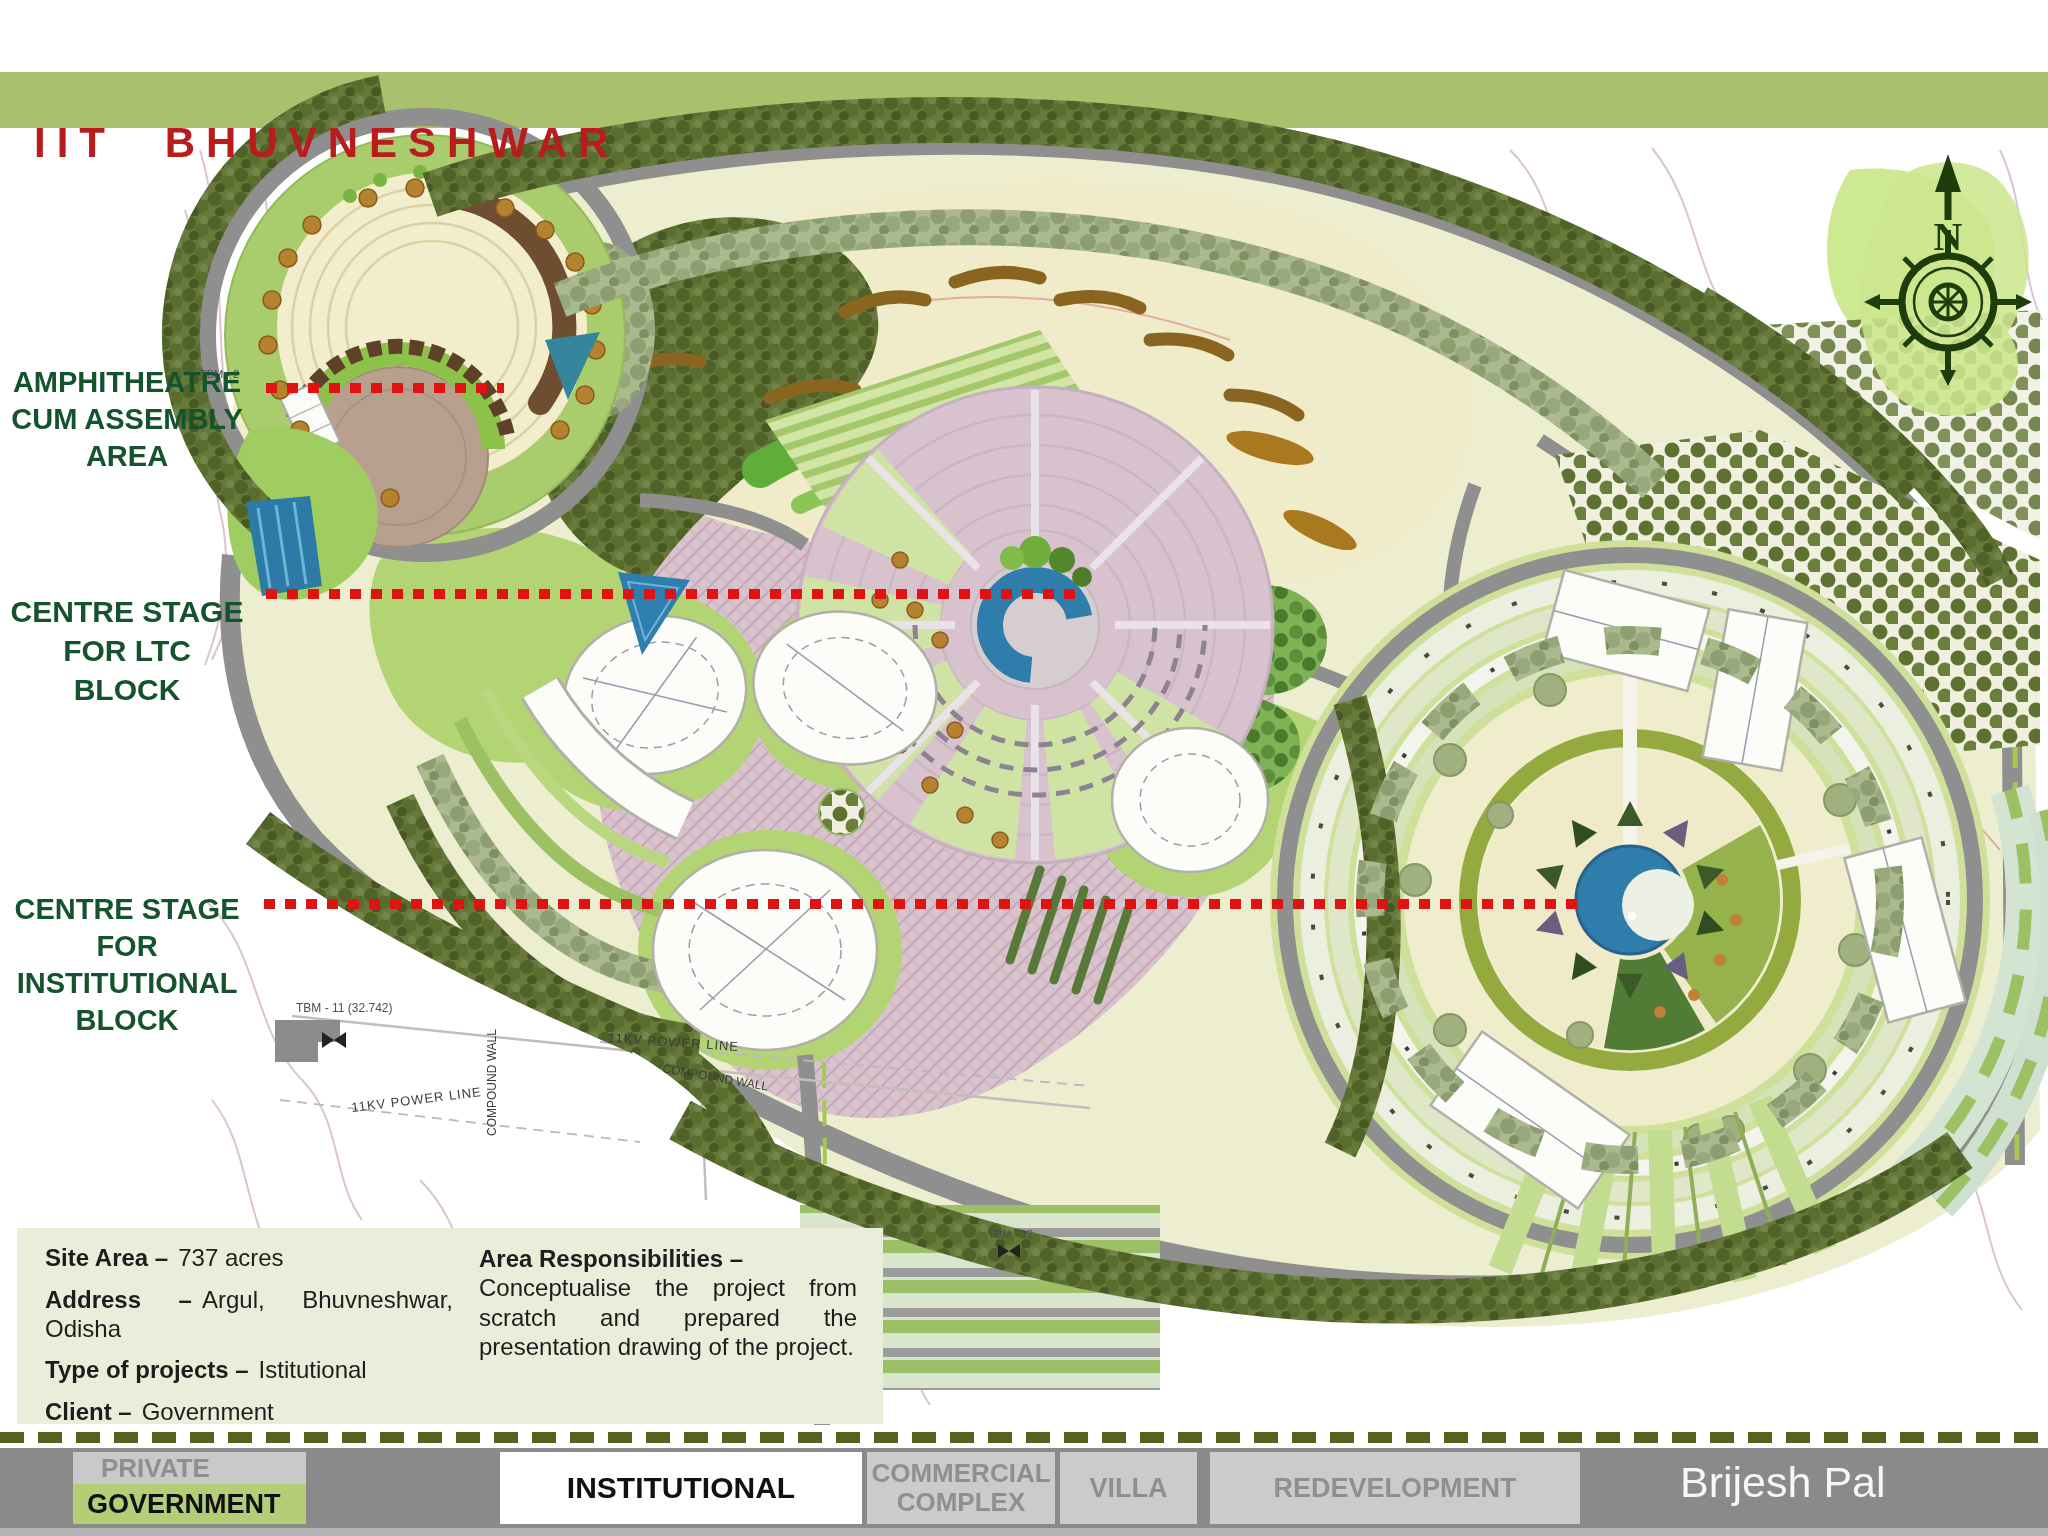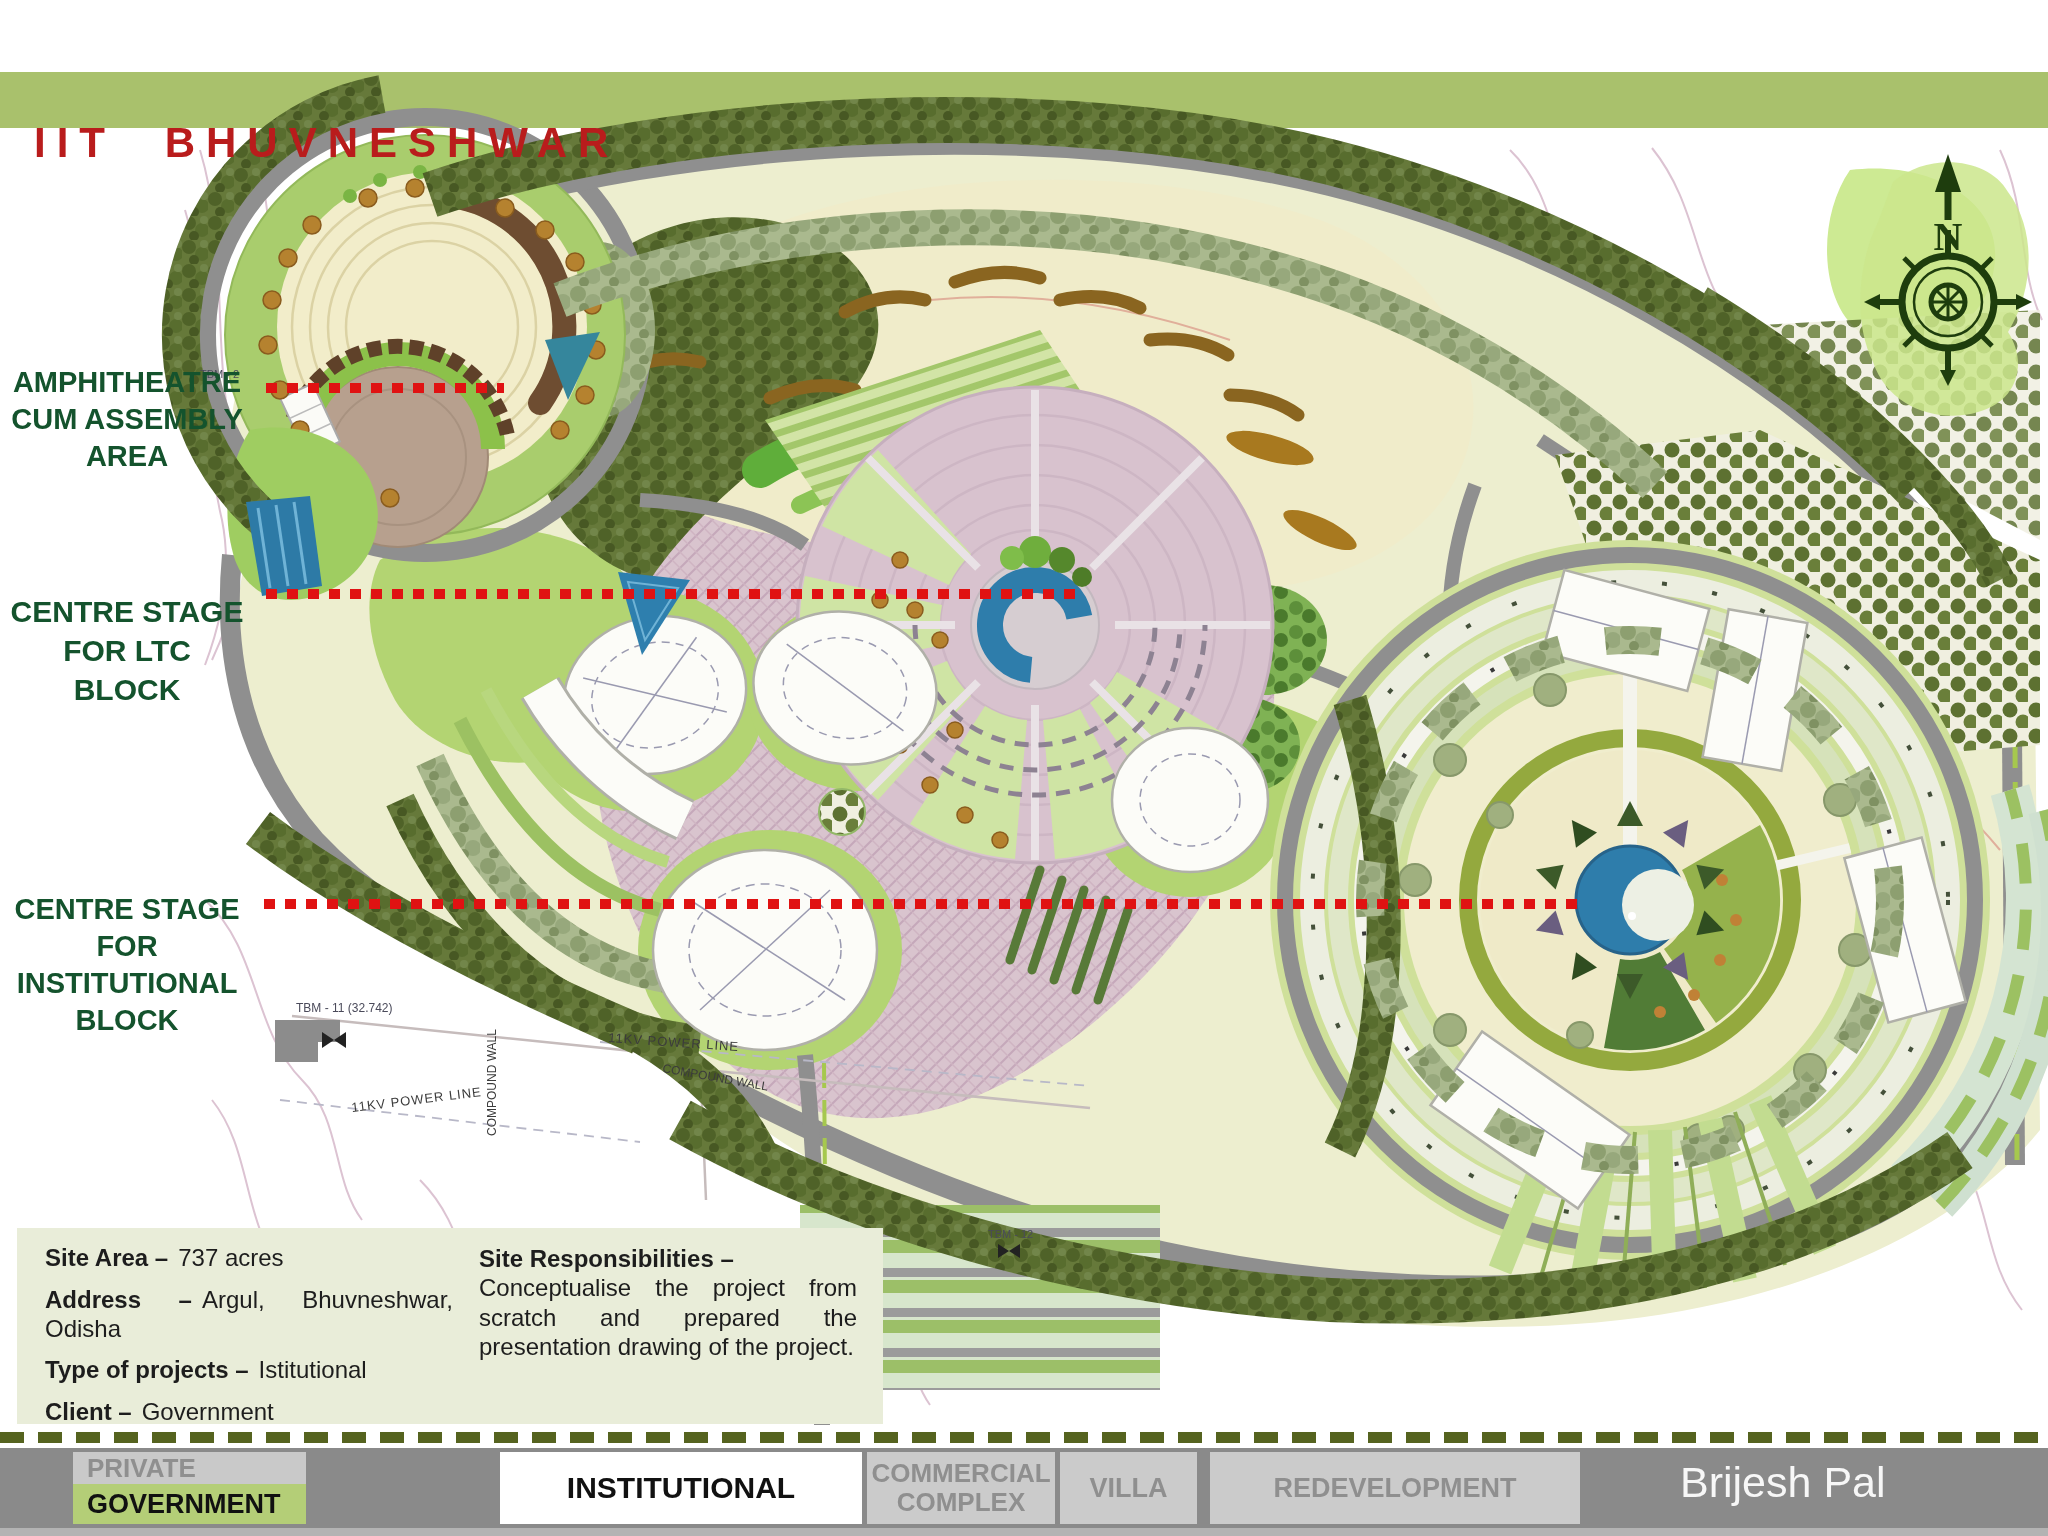--- a/index.html
+++ b/index.html
@@ -35,21 +35,21 @@
   .divider{position:absolute;left:0;top:1432px;width:2048px;height:11px;z-index:4;
          background:repeating-linear-gradient(to right,#55631f 0 24px,transparent 24px 38px);}
   
   .tabbar{position:absolute;left:0;top:1448px;width:2048px;height:80px;background:#8a8a8a;z-index:4;}
   .tabbar-foot{position:absolute;left:0;top:1528px;width:2048px;height:8px;background:#b3b3b3;z-index:4;}
   .tab{position:absolute;top:4px;height:72px;background:#cbcbcb;color:#8f8f8f;font-weight:bold;
          display:flex;align-items:center;justify-content:center;font-size:27px;text-align:center;line-height:1.12;}
   .tab.active{background:#ffffff;color:#111111;font-size:30px;}
   .tab-split{position:absolute;top:4px;height:72px;left:73px;width:233px;}
   .tab-split .half{position:absolute;left:0;width:100%;display:flex;align-items:center;}
-  .half.top{top:0;height:32px;background:#c9c9c9;color:#8f8f8f;font-weight:bold;font-size:26px;padding-left:14px;box-sizing:border-box;}
+  .half.top{top:0;height:32px;background:#c9c9c9;color:#8f8f8f;font-weight:bold;font-size:26px;padding-left:28px;box-sizing:border-box;}
   .half.bottom{top:32px;height:40px;background:#b4ce77;color:#111;font-weight:bold;font-size:27px;padding-left:14px;box-sizing:border-box;}
   .author{position:absolute;left:1680px;top:1458px;z-index:5;color:#f7f7f7;font-size:43px;}
 </style>
 </head>
 <body>
 
 <div class="slide">
 
   <svg class="map-svg" width="2048" height="1536" viewBox="0 0 2048 1536">
     <defs>
@@ -553,21 +553,21 @@
         <b>Address –</b><span class="val">Argul, Bhuvneshwar, Odisha</span>
       </div>
       <div class="irow">
         <b>Type of projects –</b><span class="val">Istitutional</span>
       </div>
       <div class="irow">
         <b>Client –</b><span class="val">Government</span>
       </div>
     </div>
     <div class="info-right">
-      <div class="resp-title">Site Responsibilities –</div>
+      <div class="resp-title">Area Responsibilities –</div>
       <div>Conceptualise the project from scratch and prepared the presentation drawing of the project.</div>
     </div>
   </div>
 
   <div class="divider"></div>
 
   <div class="tabbar">
     <div class="tab-split">
       <div class="half top">PRIVATE</div>
       <div class="half bottom">GOVERNMENT</div>

